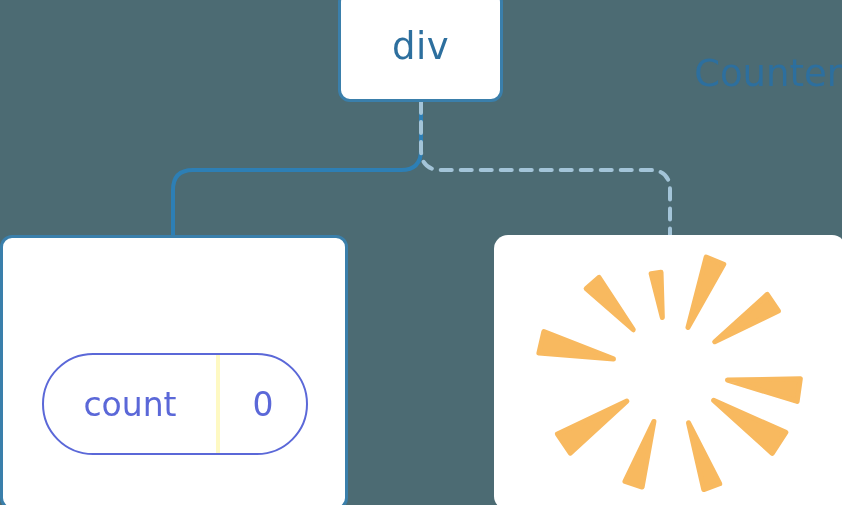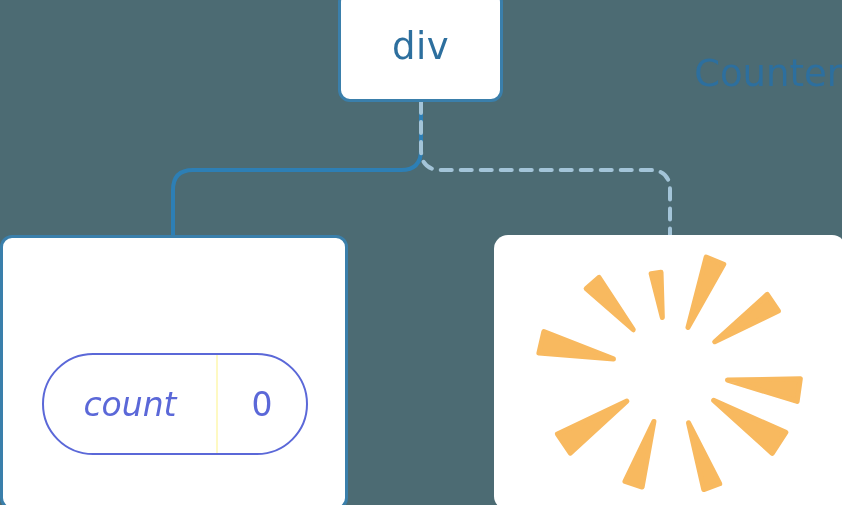--- a/index.html
+++ b/index.html
@@ -91,24 +91,23 @@
     border-radius: 60px;
     box-sizing: border-box;
     display: flex;
     align-items: stretch;
   }
   .pill-key {
     flex: 0 0 172px;
     display: flex;
     align-items: center;
     justify-content: center;
-    border-right: 2px solid #fef9c3;
+    border-right: 4px solid #fef9c3;
     color: #5b68d8;
     font-size: 33px;
-    font-style: italic;
   }
   .pill-val {
     flex: 1 1 auto;
     display: flex;
     align-items: center;
     justify-content: center;
     color: #5b68d8;
     font-size: 33px;
   }
 

